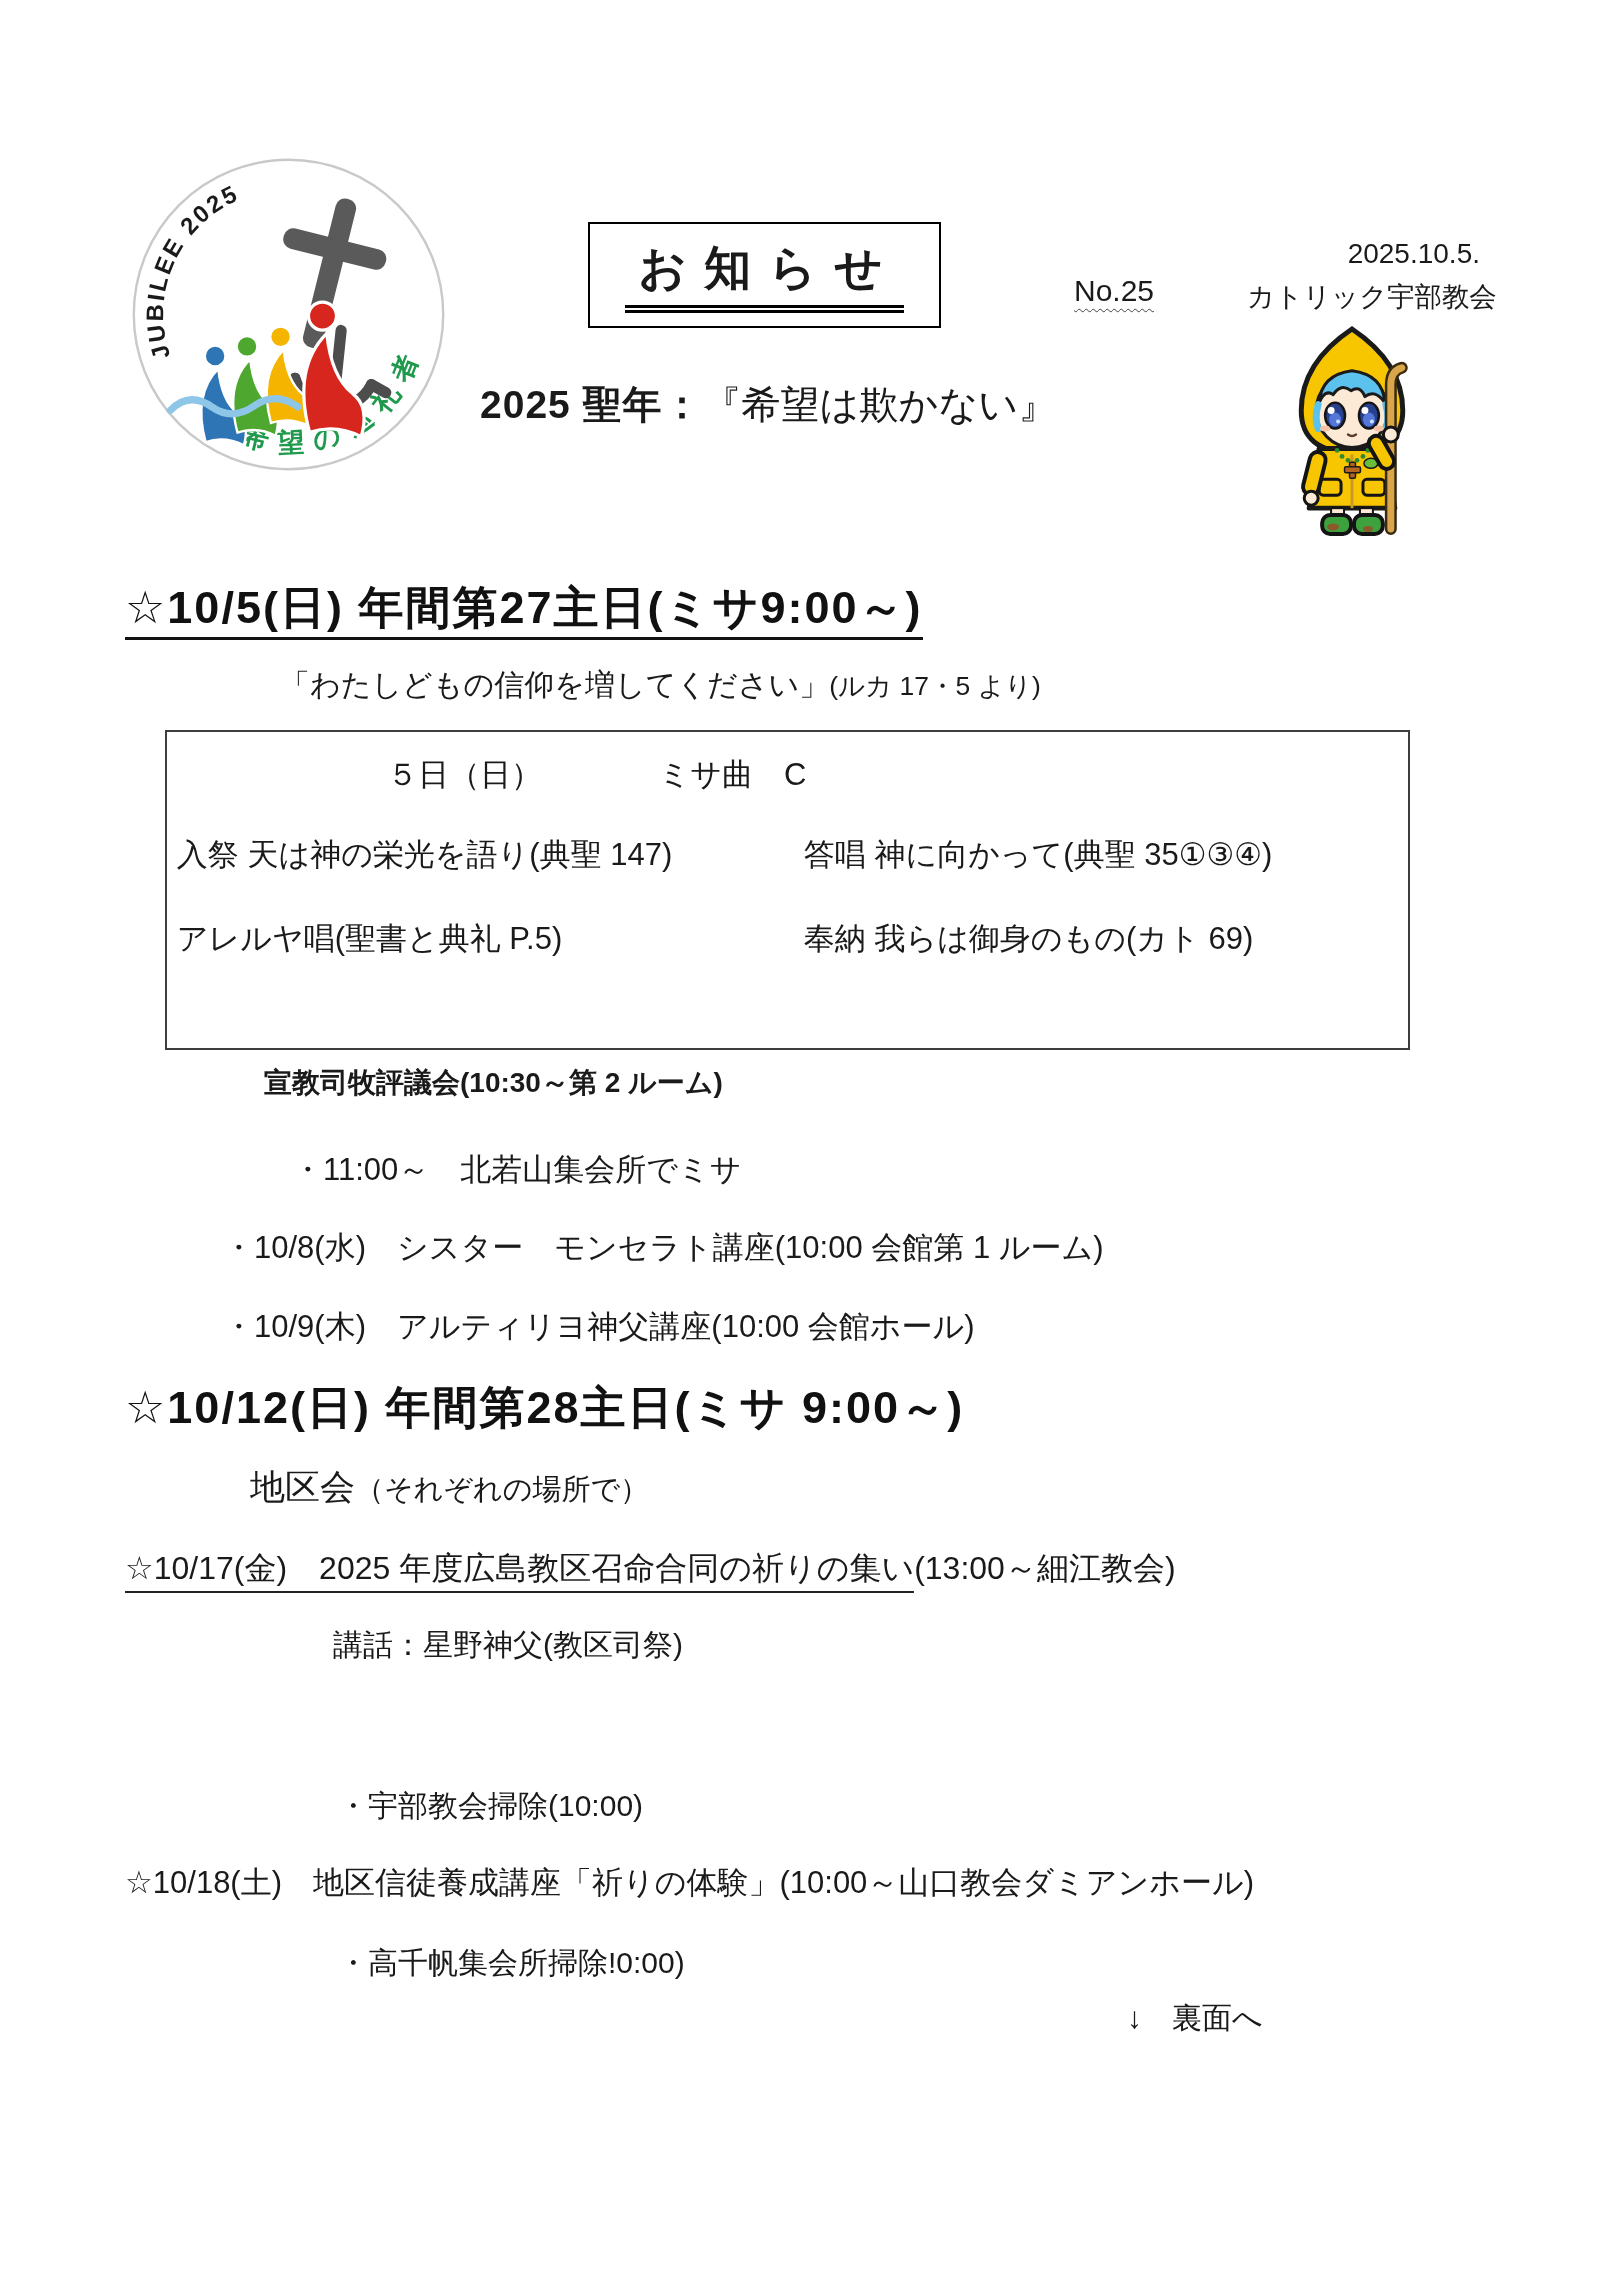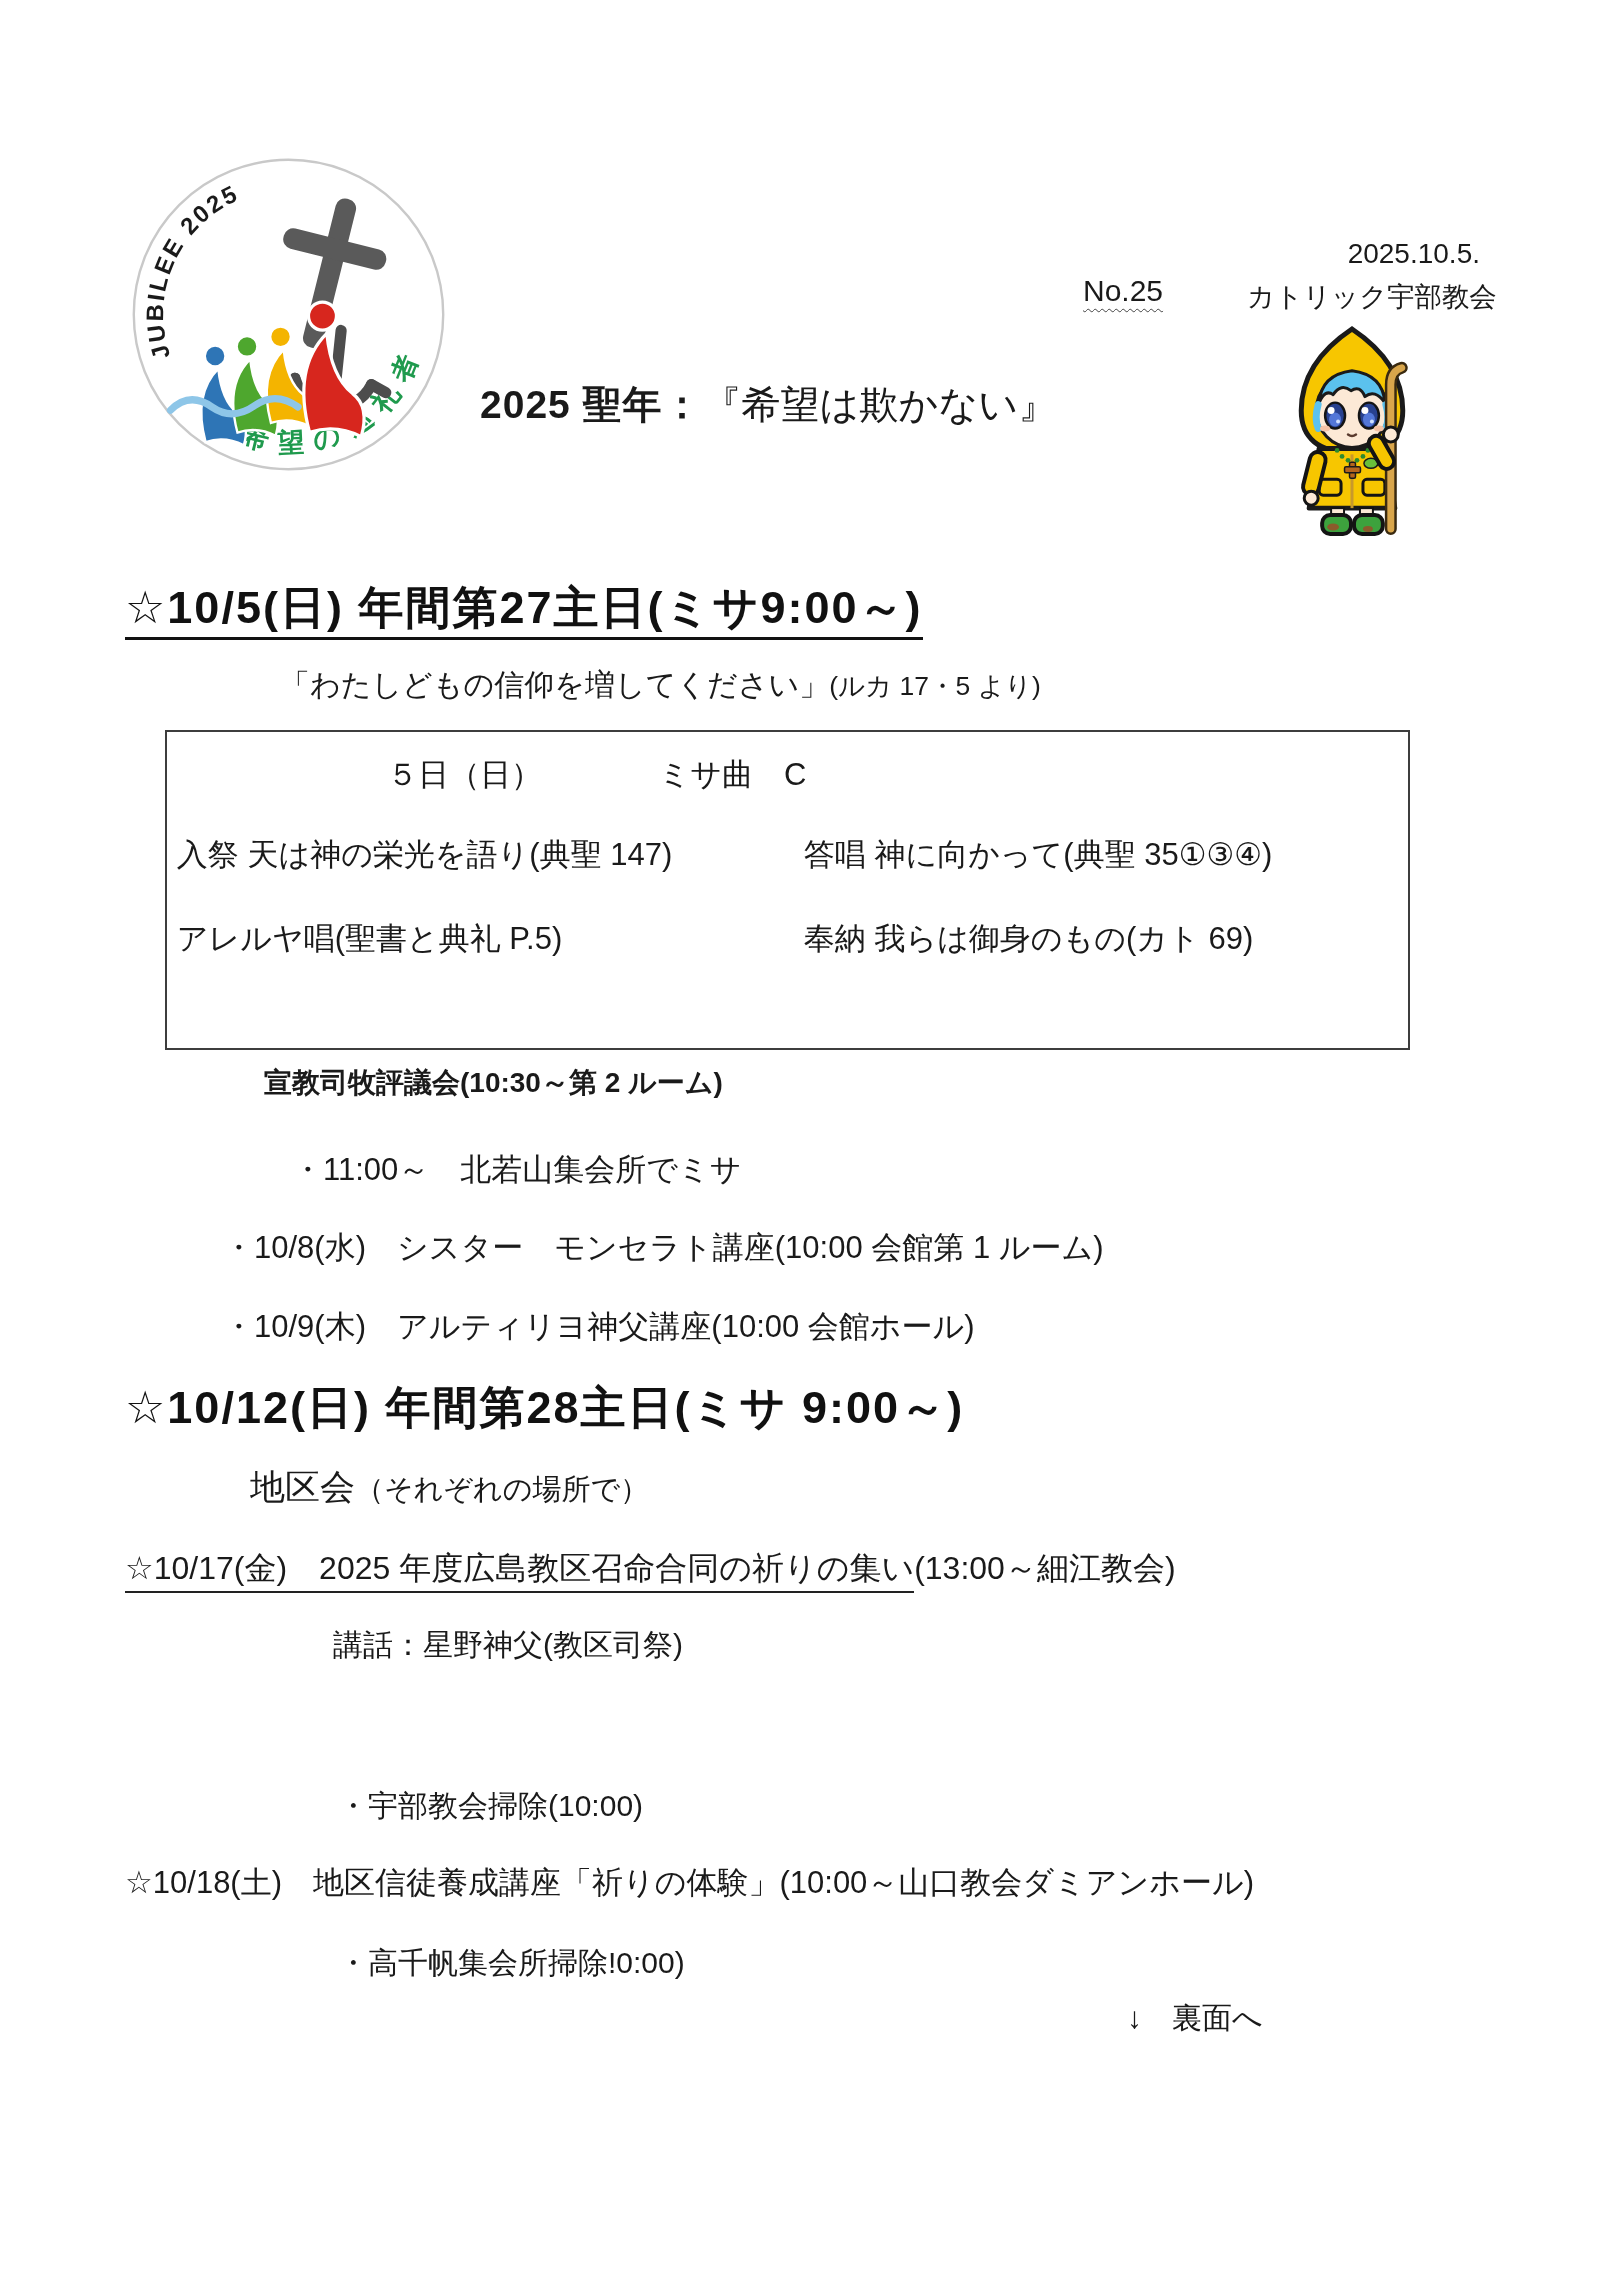--- a/index.html
+++ b/index.html
@@ -22,21 +22,21 @@
     display:flex;align-items:center;justify-content:center;
   }
   .title-text{
     font-size:47px;font-weight:900;letter-spacing:17.6px;
     padding:0 3.9px 5.9px 13.7px;
     border-bottom:8.8px double #000;
   }
   .issue-date{left:1245px;top:238px;width:235px;text-align:right;font-size:28px;}
   .issue-no{
     left:1074px;top:274px;font-size:30px;
-    text-decoration:underline wavy #444 1px;text-underline-offset:6.9px;margin-left:9px;
+    text-decoration:underline wavy #444 1px;text-underline-offset:6.9px;
   }
   .church-name{left:1247px;top:279px;font-size:27.4px;}
   .theme{left:480px;top:378px;font-size:39px;}
   .theme-label{font-weight:900;letter-spacing:1px;}
   .mascot{left:1266px;top:323px;width:172px;height:214px;}
 
   
   .h-big{
     font-size:45px;font-weight:900;letter-spacing:2px;
     color:#111;
@@ -122,20 +122,23 @@
       </g>
       <g transform="translate(124 128) scale(1.35)">
         <path d="M -8 34 Q -16 4 0 -12 Q 2 8 12 16 Q 20 22 16 36 Q 4 30 -8 34 Z" fill="#d7261e"></path>
         <circle cx="-2" cy="-20" r="6.5" fill="#d7261e"></circle>
       </g>
     </g>
 
     <path d="M 26 160 Q 38 148 52 158 Q 65 167 79 157 Q 92 148 106 158" stroke="#8ec6e8" stroke-width="4.5" fill="none" stroke-linecap="round"></path>
   </svg>
 
+  <div class="abs title-box">
+    <span class="title-text">お知らせ</span>
+  </div>
 
   <div class="abs issue-date">2025.10.5.</div>
   <div class="abs issue-no">No.25</div>
   <div class="abs church-name">カトリック宇部教会</div>
 
   <div class="abs theme">
     <span class="theme-label">2025 聖年：</span><span>『希望は欺かない』</span>
   </div>
 
   <svg class="abs mascot" viewBox="0 0 170 215">

